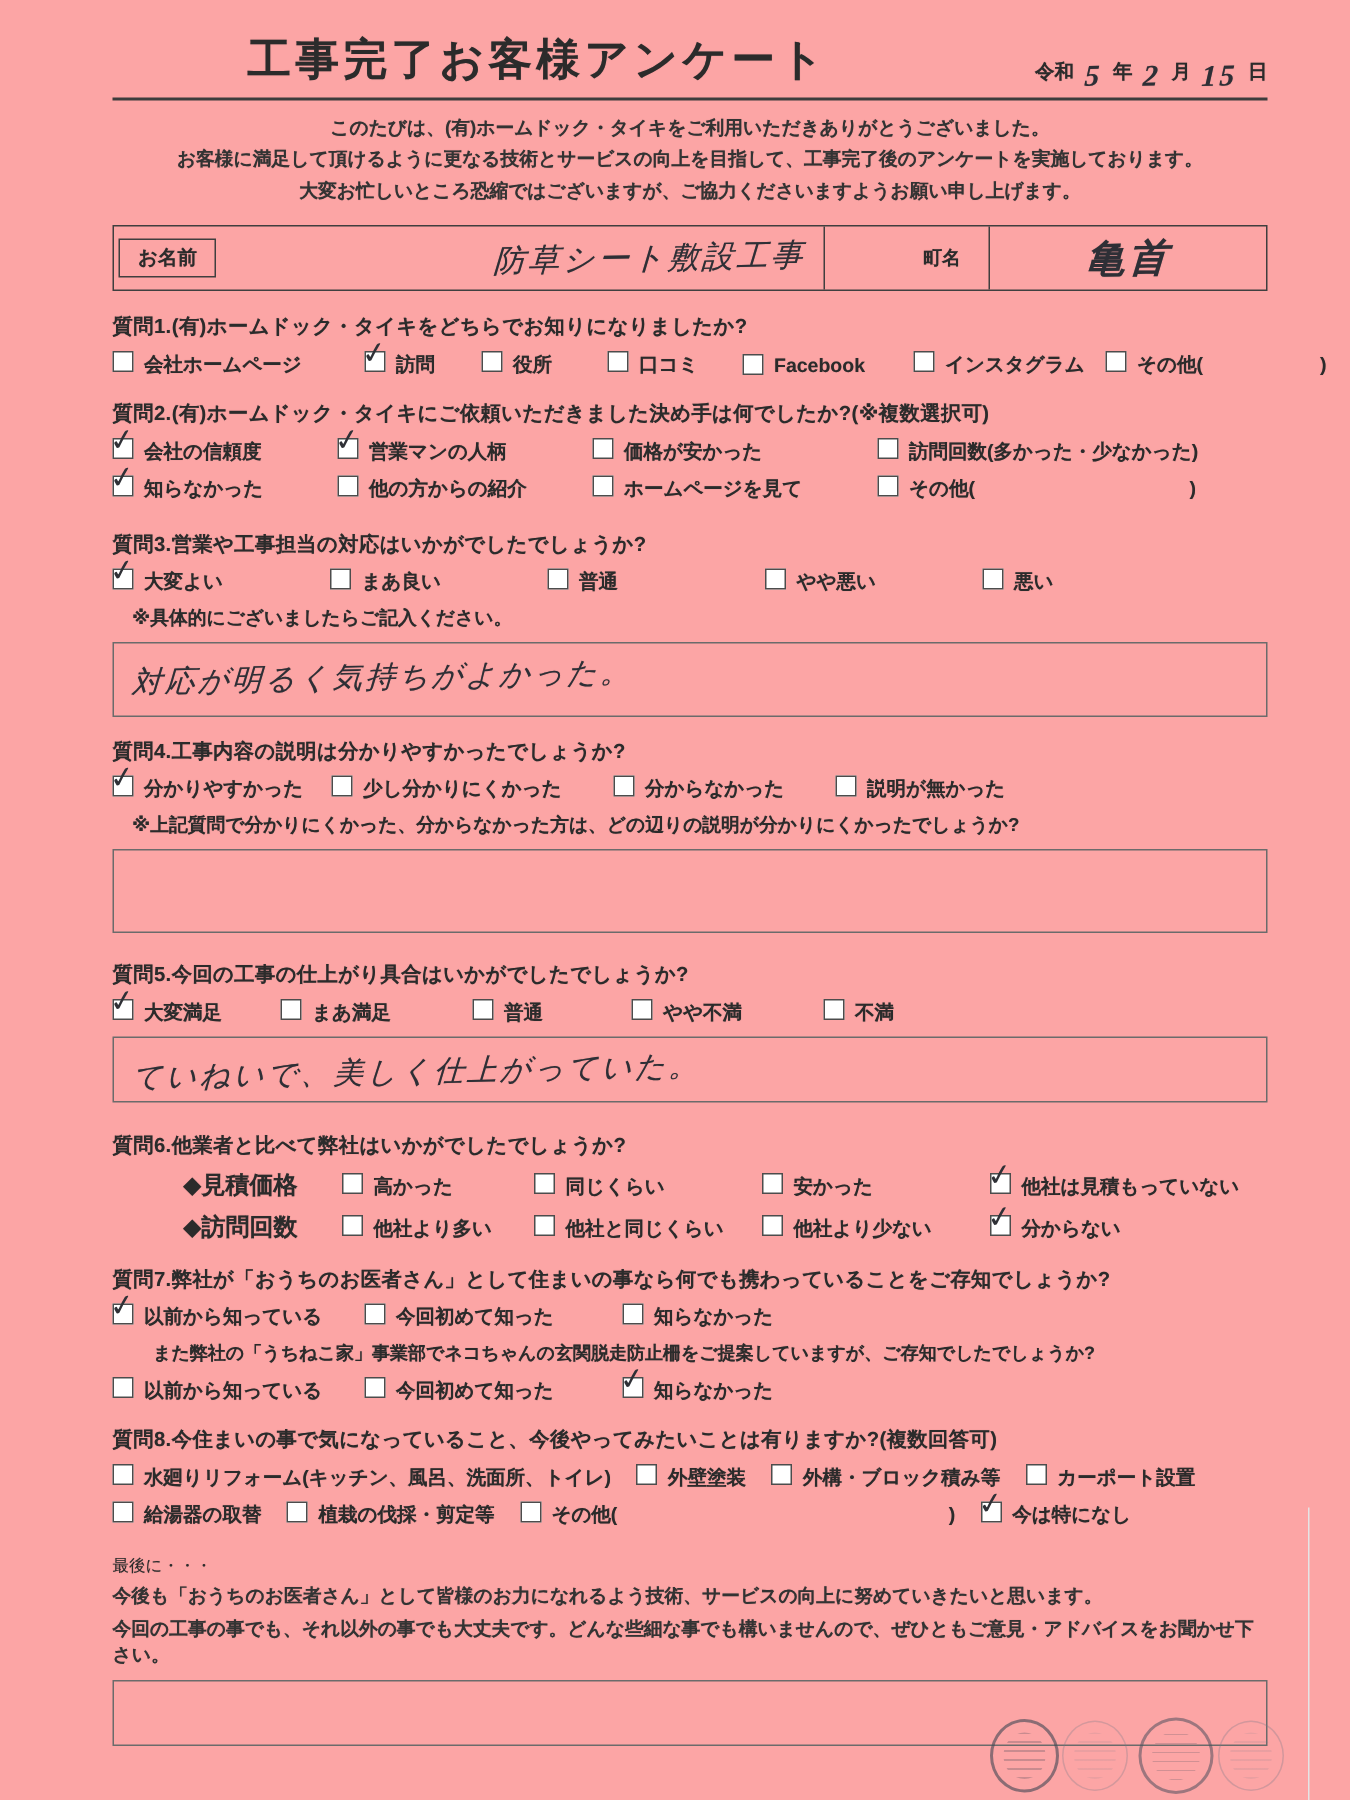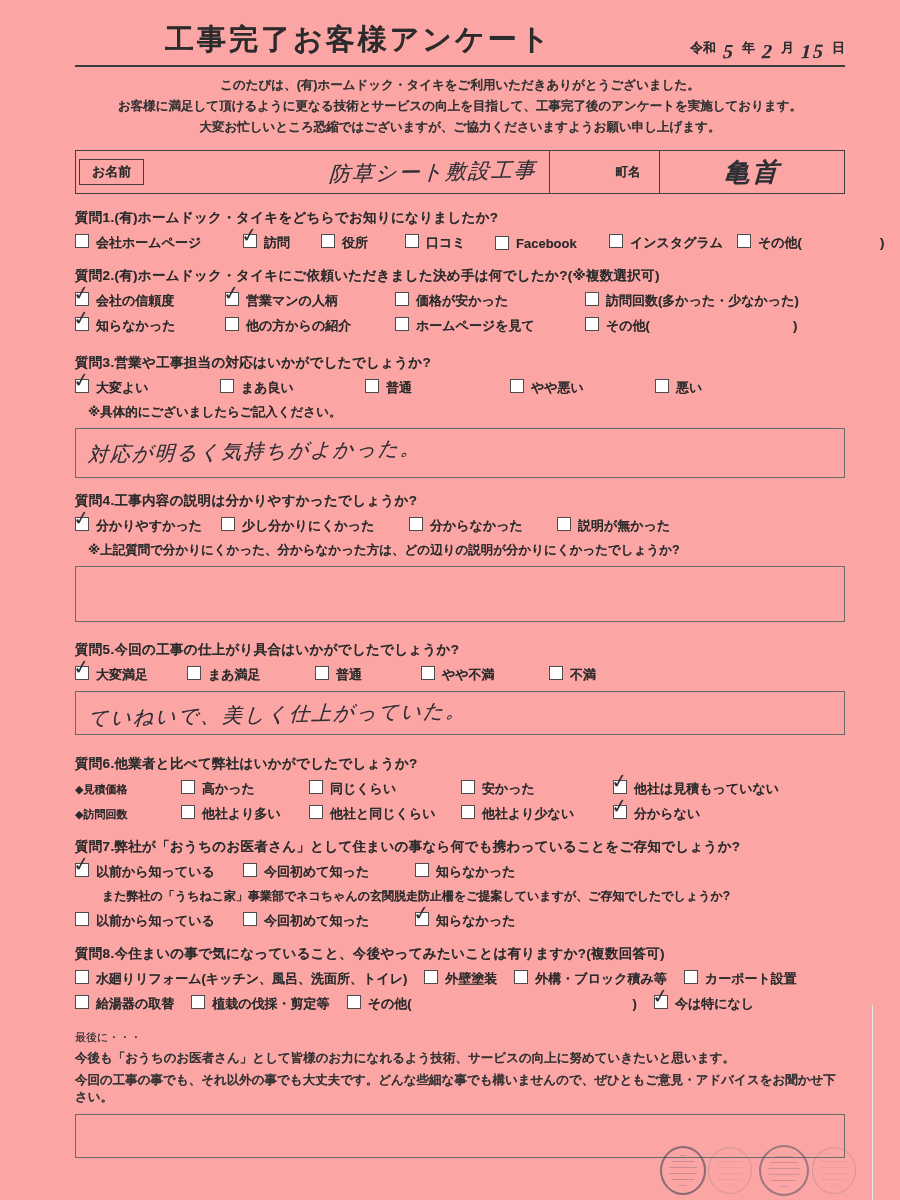--- a/index.html
+++ b/index.html
@@ -30,21 +30,21 @@
   
   .handwrite{
     font-family:"Liberation Serif","DejaVu Serif",serif;font-style:italic;color:#2e2f36;
     letter-spacing:2px;display:inline-block;transform:rotate(-1.2deg) skewX(-4deg);
   }
 
   
   .q{margin-top:15px;}
   .qtitle{font-size:13.5px;font-weight:bold;letter-spacing:.3px;}
   .optrow{display:flex;align-items:center;margin-top:7px;flex-wrap:nowrap;}
-  .prefix{font-size:11px;font-weight:bold;flex:none;}
+  .prefix{font-size:16px;font-weight:bold;flex:none;margin-left:47px;}
   .opt{display:inline-flex;align-items:flex-start;gap:7px;font-size:13px;font-weight:600;flex:none;box-sizing:border-box;}
   .cb{width:12px;height:12px;border:1.6px solid #4c4c4c;position:relative;flex:none;background:#fff;}
   .mark{position:absolute;left:-3px;top:-12px;font-size:20px;font-weight:bold;color:#2f3036;transform:rotate(-8deg);text-shadow:none;}
   .note{font-size:12.5px;font-weight:bold;margin-top:7px;margin-left:13px;}
   .subtitle{font-size:12px;font-weight:bold;margin-top:7px;margin-left:27px;}
   .ansbox{border:1.5px solid #6b6b6b;margin-top:7px;min-height:48px;padding:4px 12px;box-sizing:border-box;}
   .ansbox .handwrite{font-size:20px;margin-top:5px;}
 
   
   .q1 .c1{width:168px}.q1 .c2{width:78px}.q1 .c3{width:84px}.q1 .c4{width:90px}.q1 .c5{width:114px}.q1 .c6{width:128px}

